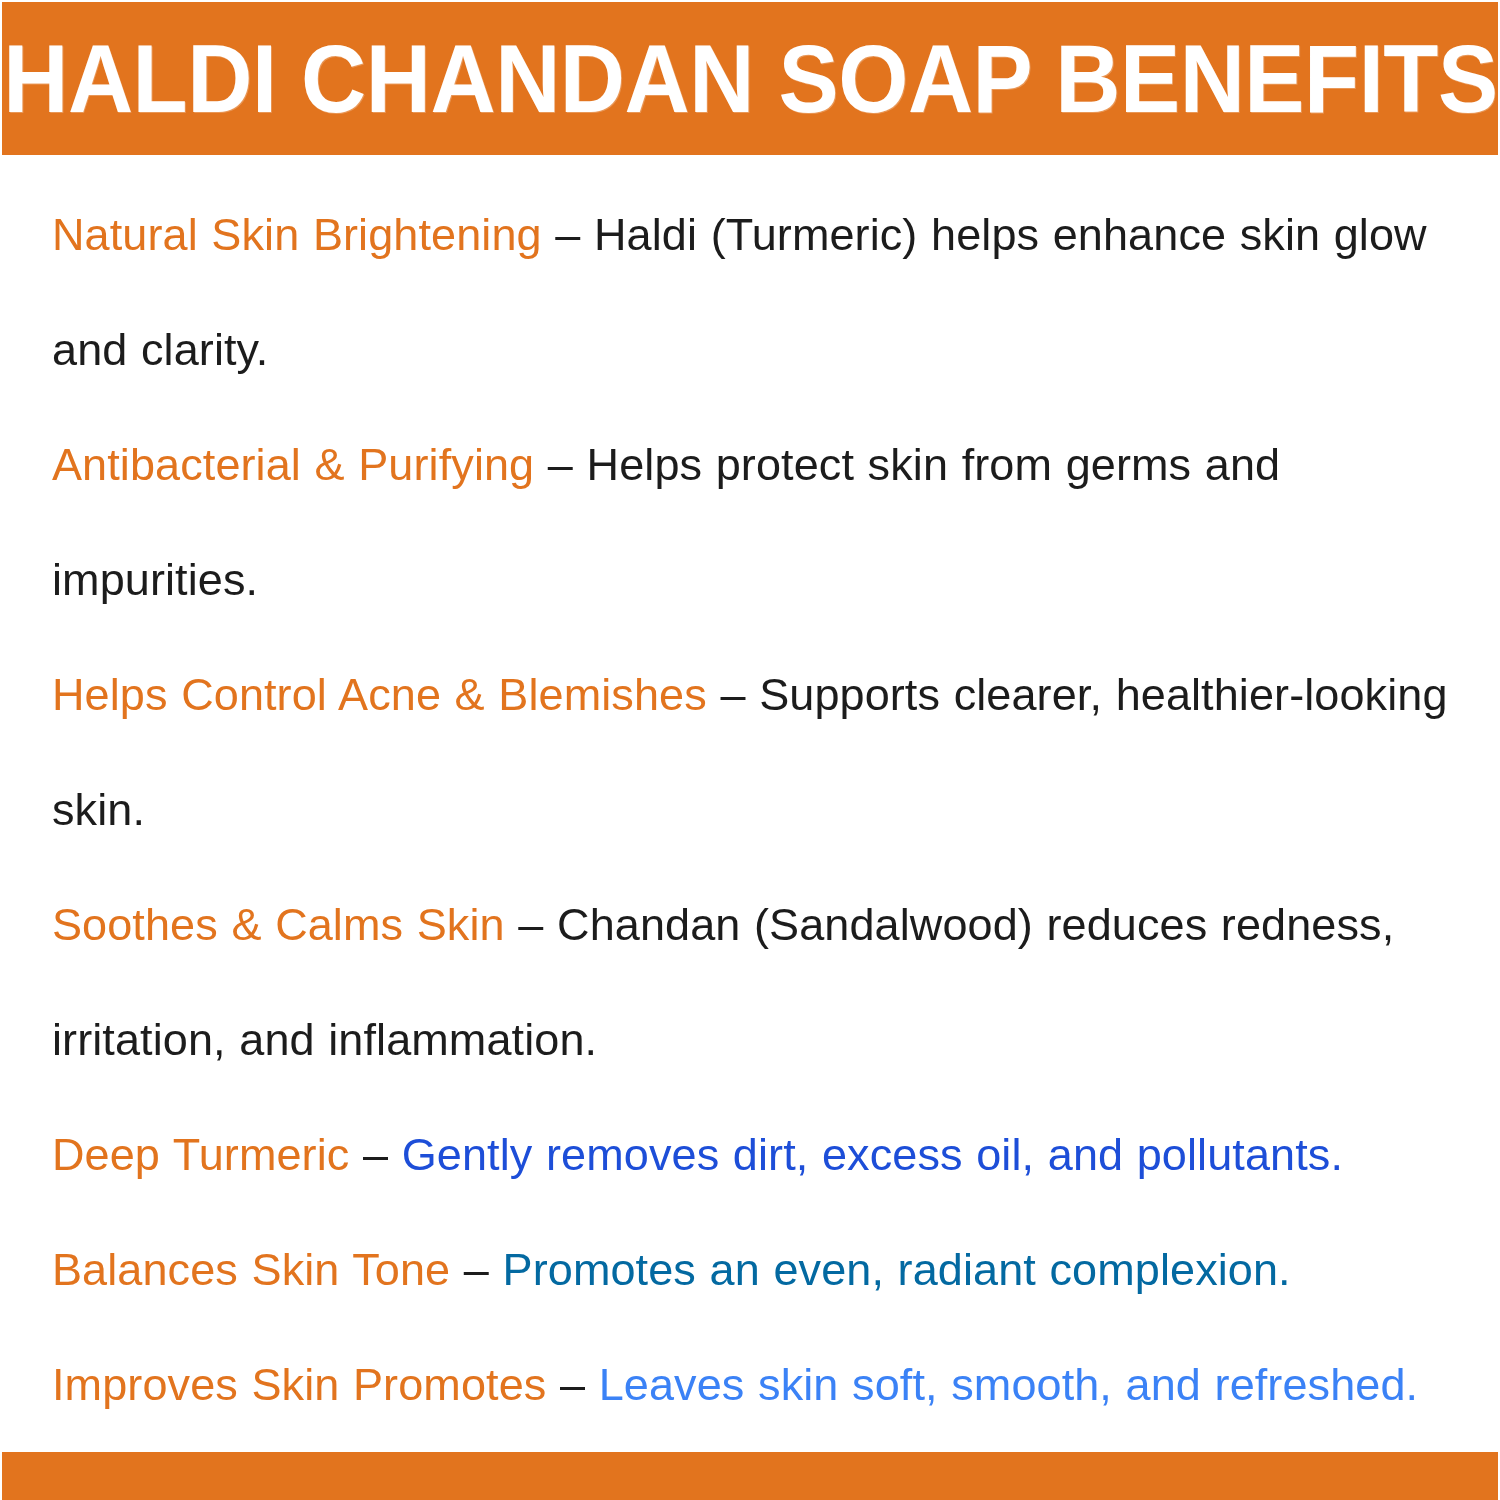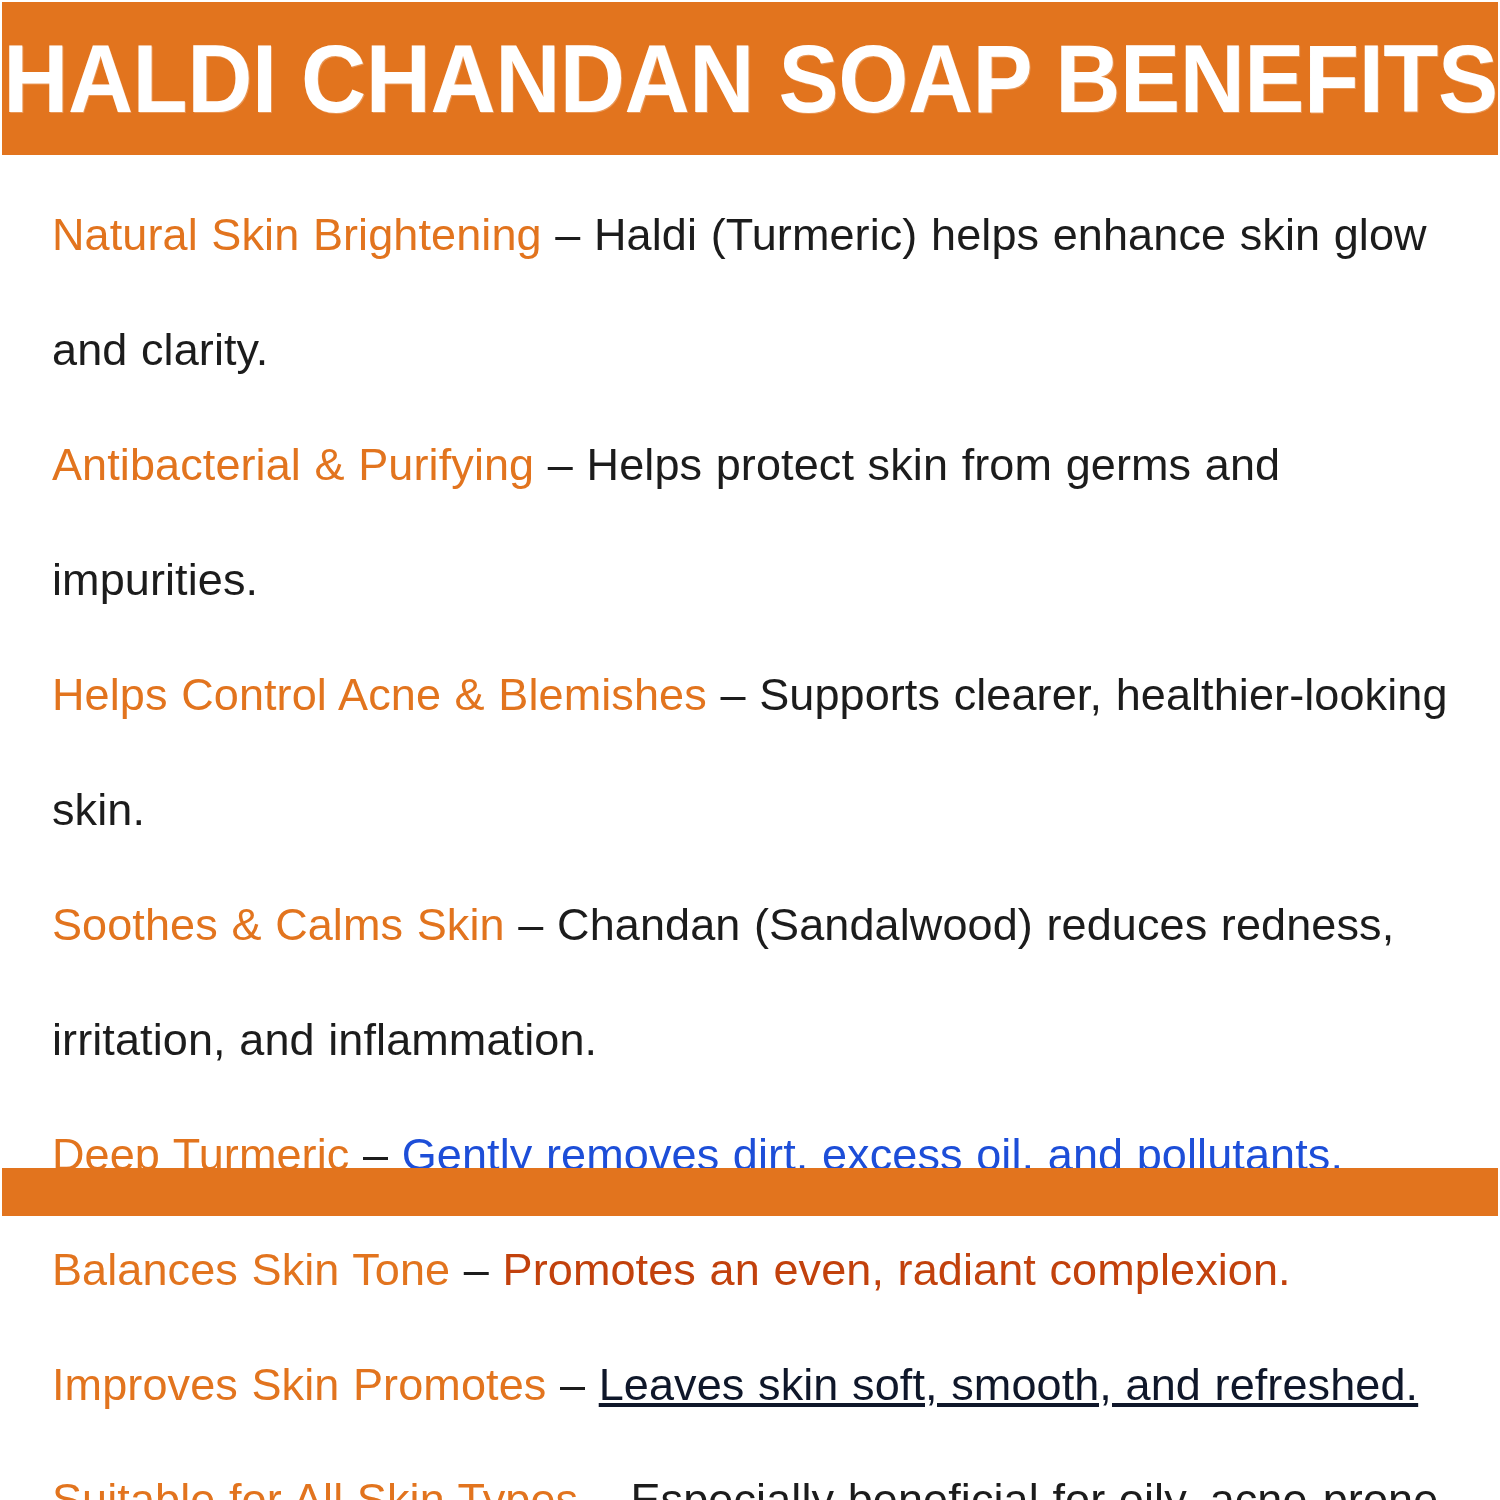--- a/index.html
+++ b/index.html
@@ -10,21 +10,21 @@
   body {
     width: 1500px;
     height: 1500px;
     overflow: hidden;
     font-family: "Liberation Sans", "DejaVu Sans", sans-serif;
   }
 
   #page {
     position: relative;
     width: 1500px;
-    height: 1216px;
+    height: 1500px;
     background: #ffffff;
     box-sizing: border-box;
     display: flex;
     flex-direction: column;
   }
 
   
   #header-band {
     position: absolute;
     left: 2px;
@@ -127,25 +127,25 @@
 
     <p class="benefit-item">
       <span class="benefit-title">Soothes &amp; Calms Skin</span><span class="benefit-dash" style="color: rgb(28, 28, 28);"> – </span><span class="benefit-desc" style="color: rgb(28, 28, 28);">Chandan (Sandalwood) reduces redness, irritation, and inflammation.</span>
     </p>
 
     <p class="benefit-item">
       <span class="benefit-title">Deep Turmeric</span><span class="benefit-dash" style="color: rgb(28, 28, 28);"> – </span><span class="benefit-desc" style="color: #1d4ed8;">Gently removes dirt, excess oil, and pollutants.</span>
     </p>
 
     <p class="benefit-item">
-      <span class="benefit-title">Balances Skin Tone</span><span class="benefit-dash" style="color: rgb(28, 28, 28);"> – </span><span class="benefit-desc" style="color: #c2410c;">Promotes an even, radiant complexion.</span>
+      <span class="benefit-title">Balances Skin Tone</span><span class="benefit-dash" style="color: rgb(28, 28, 28);"> – </span><span class="benefit-desc" style="color: #0369a1;">Promotes an even, radiant complexion.</span>
     </p>
 
     <p class="benefit-item">
-      <span class="benefit-title">Improves Skin Promotes</span><span class="benefit-dash" style="color: rgb(28, 28, 28);"> – </span><span class="benefit-desc" style="color: #0f172a; text-decoration: underline;">Leaves skin soft, smooth, and refreshed.</span>
+      <span class="benefit-title">Improves Skin Promotes</span><span class="benefit-dash" style="color: rgb(28, 28, 28);"> – </span><span class="benefit-desc" style="color: #3b82f6;">Leaves skin soft, smooth, and refreshed.</span>
     </p>
 
     <p class="benefit-item">
       <span class="benefit-title">Suitable for All Skin Types</span><span class="benefit-dash" style="color: rgb(28, 28, 28);"> – </span><span class="benefit-desc" style="color: rgb(28, 28, 28);">Especially beneficial for oily, acne-prone, and sensitive skin.</span>
     </p>
 
   </div>
 
   <div id="footer-band"></div>
 

